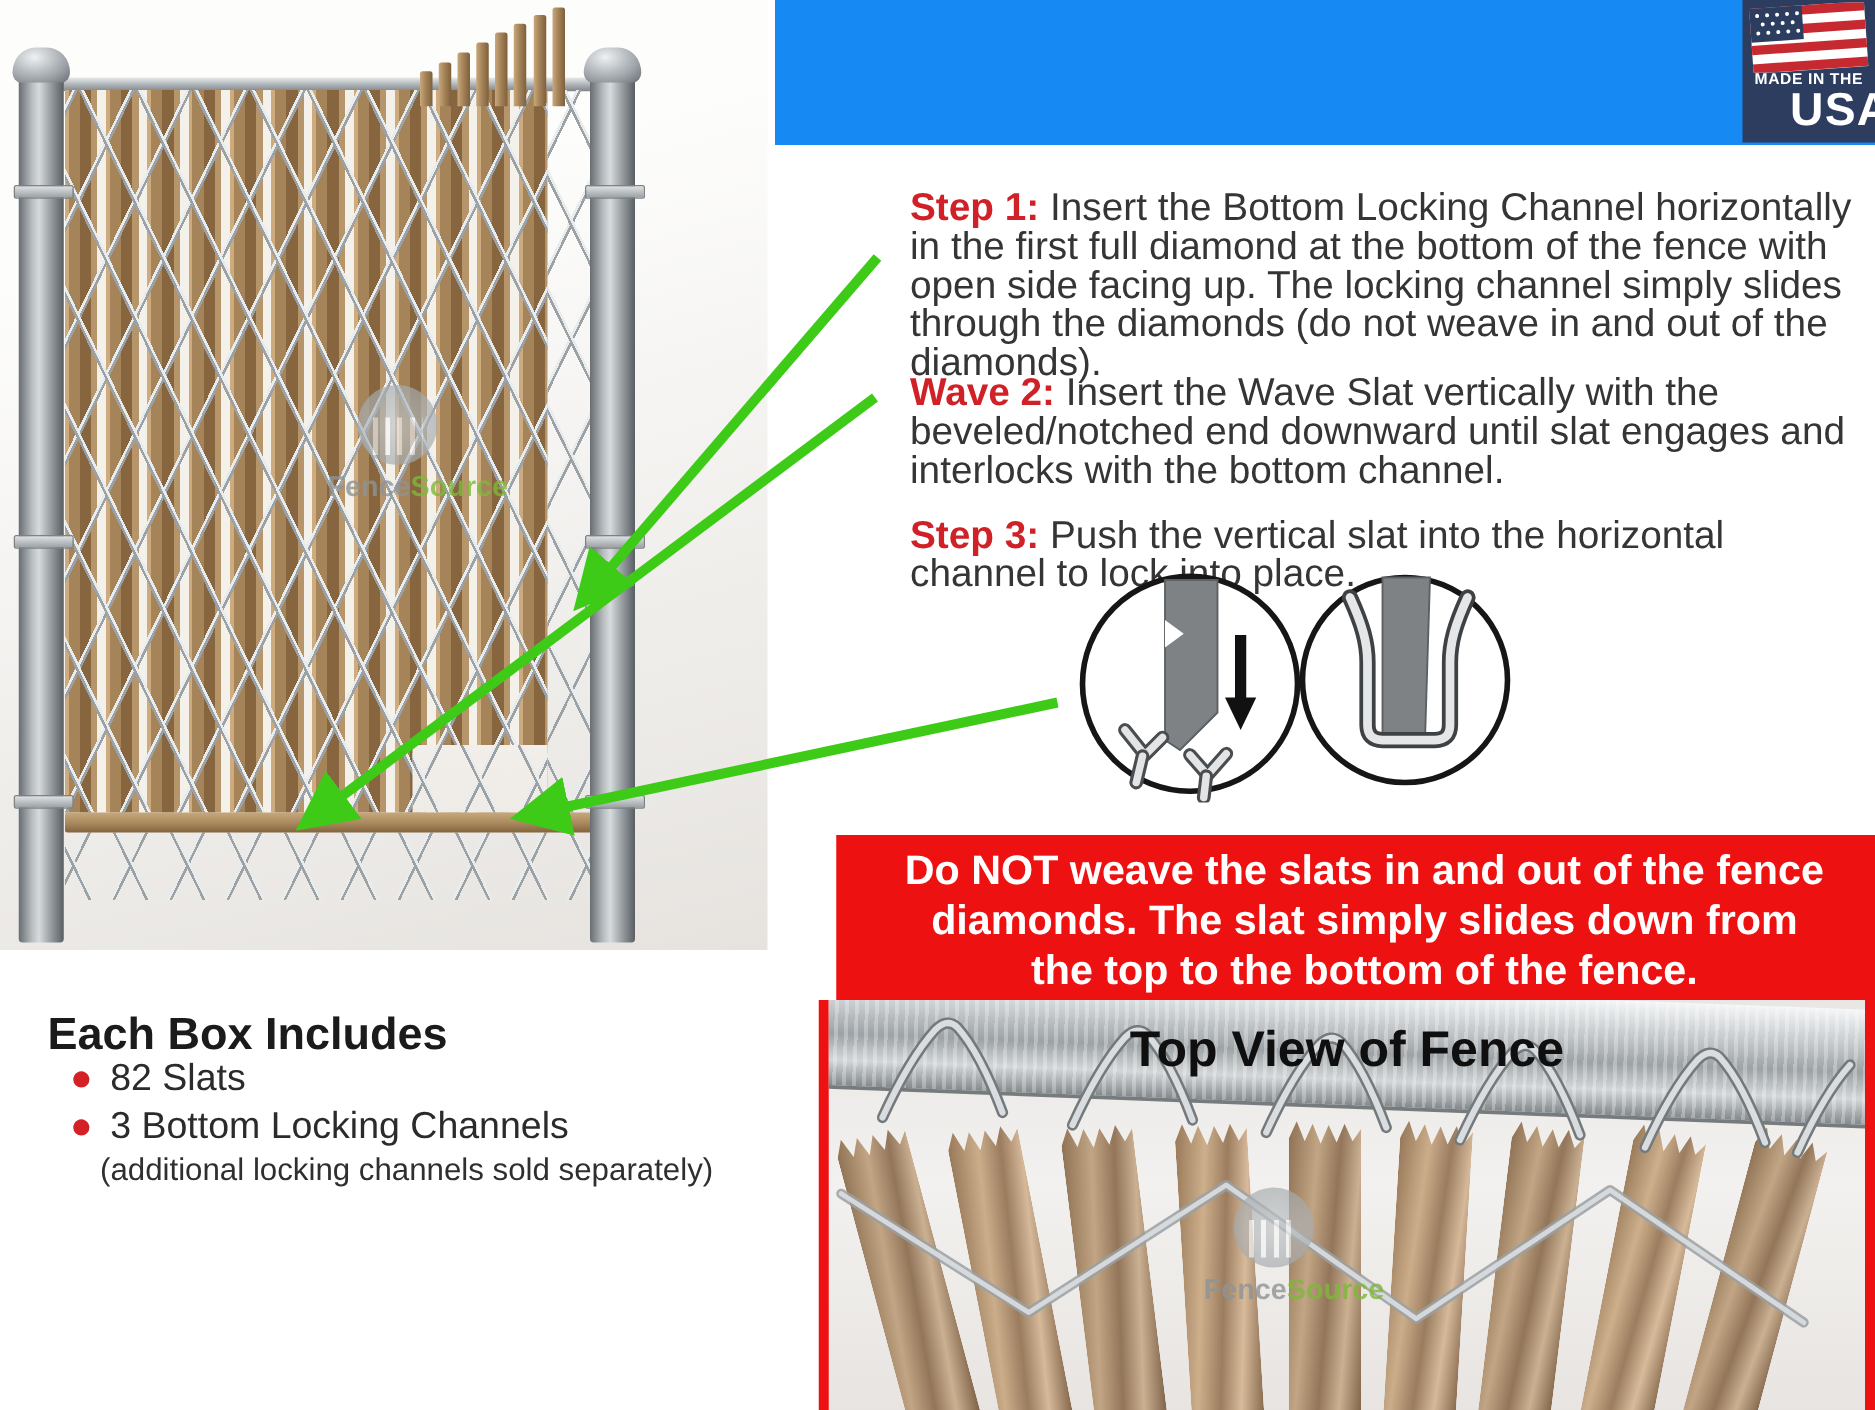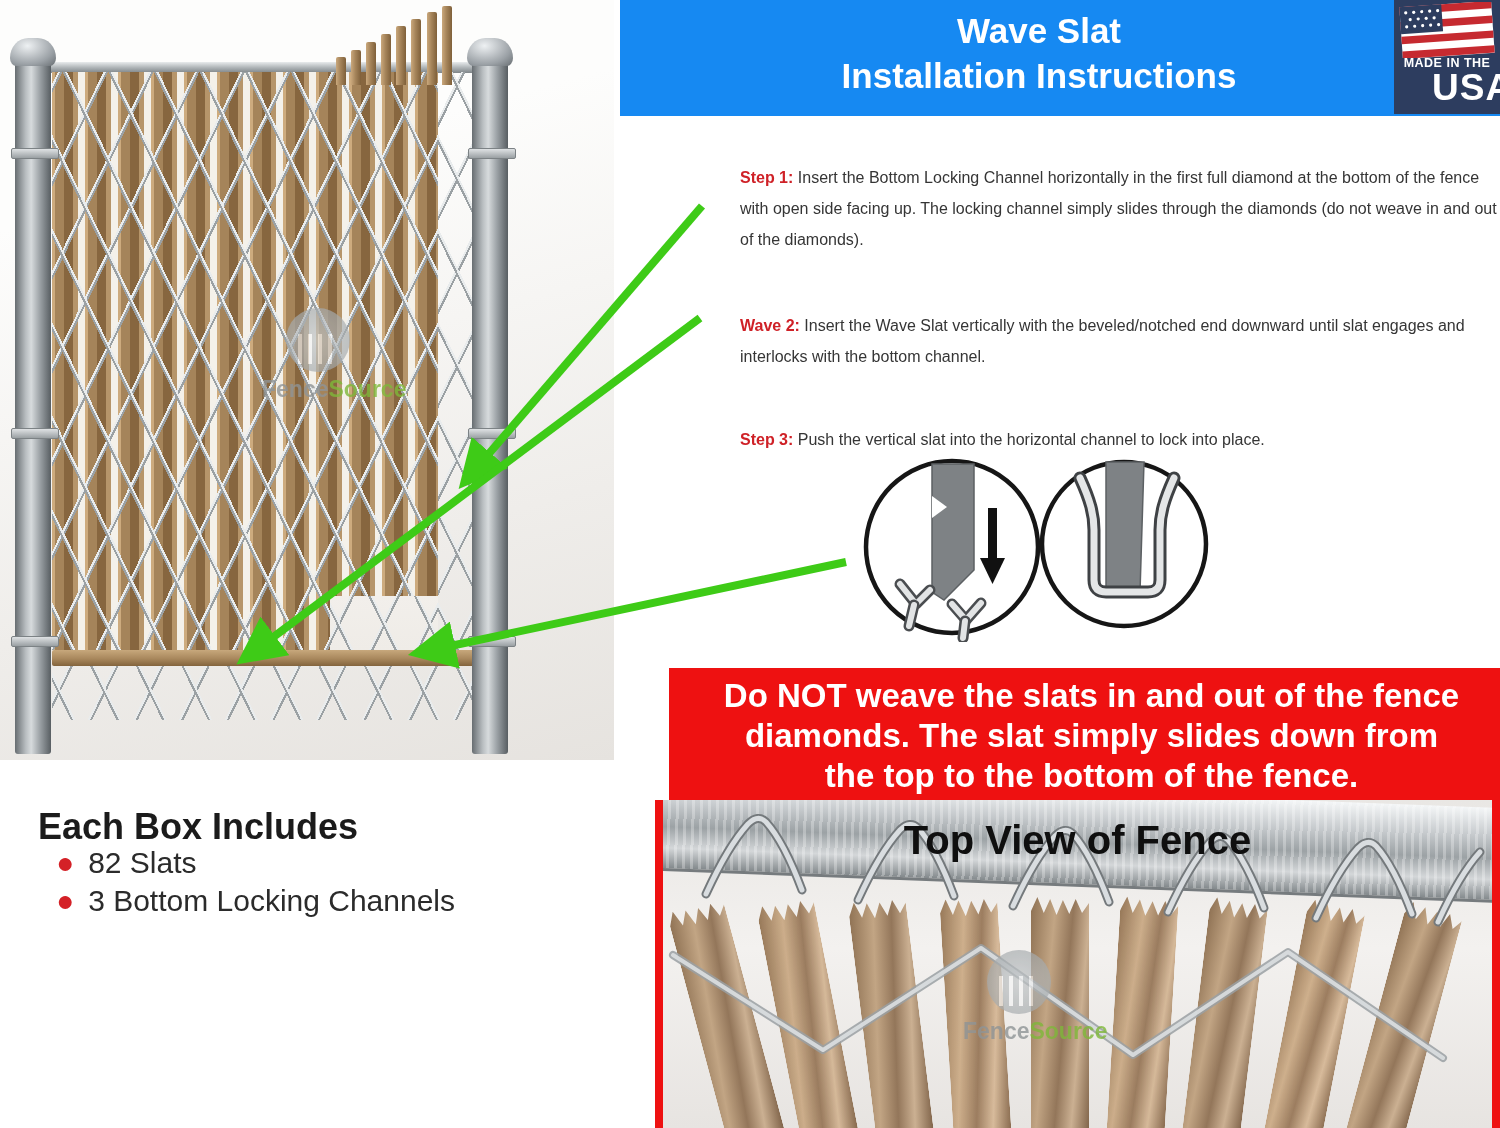--- a/index.html
+++ b/index.html
@@ -52,21 +52,21 @@
   .header{position:absolute;left:620px;top:0;width:880px;height:116px;background:#1689f2;}
   .header-title{position:absolute;left:70px;right:112px;top:8px;text-align:center;
       color:#ffffff;font-weight:bold;font-size:35px;line-height:45px;}
   .usa-badge{position:absolute;right:0;top:0;width:106px;height:114px;background:#2d3d5f;
       text-align:center;color:#fff;}
   .usa-badge svg{display:block;margin:2px auto 0;}
   .usa-small{font-size:12.5px;font-weight:bold;letter-spacing:.5px;margin-top:-2px;}
   .usa-big{font-size:37px;font-weight:bold;letter-spacing:1px;line-height:36px;padding-left:38px;}
 
   
-  .step{position:absolute;left:728px;width:760px;font-size:16px;line-height:31px;color:#353535;margin:12px;}
+  .step{position:absolute;left:728px;width:760px;font-size:31px;line-height:31px;color:#353535;margin:0;}
   .step .lbl{color:#cf2127;font-weight:bold;}
   .step-1{top:150px}.step-2{top:298px}.step-3{top:412px}
 
   
   .diagrams{position:absolute;left:852px;top:452px;z-index:4;}
 
   
   .arrows{position:absolute;left:0;top:0;width:1500px;height:1128px;z-index:40;pointer-events:none;}
 
   
@@ -133,24 +133,20 @@
     <div class="band" style="left:468px;top:428px"></div>
     <div class="band" style="left:468px;top:636px"></div>
 
     <div class="wm" style="left:262px;top:308px">
       <div class="wm-circle"></div>
       <div class="wm-text"><span class="w1">Fence</span><span class="w2">Source</span></div>
     </div>
   </div>
 
   <div class="header">
-    <div class="header-title">
-      <div>Wave Slat</div>
-      <div>Installation Instructions</div>
-    </div>
     <div class="usa-badge">
       <svg width="96" height="56" viewBox="0 0 96 56">
         <g transform="rotate(-4 48 28)">
           <rect x="2" y="2" width="92" height="52" fill="#ffffff"></rect>
           <g fill="#c62a30">
             <rect x="2" y="2" width="92" height="7.4"></rect>
               <rect x="2" y="16.8" width="92" height="7.4"></rect>
             <rect x="2" y="31.6" width="92" height="7.4"></rect>
               <rect x="2" y="46.4" width="92" height="7.4"></rect>
           </g>
@@ -263,14 +259,15 @@
       <div class="wm-circle"></div>
       <div class="wm-text"><span class="w1">Fence</span><span class="w2">Source</span></div>
     </div>
 
     <div class="tv-title">Top View of Fence</div>
   </div>
 
   <div class="inc-heading">Each Box Includes</div>
   <div class="inc-item inc-item-0"><span class="dot">●</span><span>82 Slats</span></div>
   <div class="inc-item inc-item-1"><span class="dot">●</span><span>3 Bottom Locking Channels</span></div>
+  <div class="inc-note">(additional locking channels sold separately)</div>
 
 </div>
 
 </body></html>

